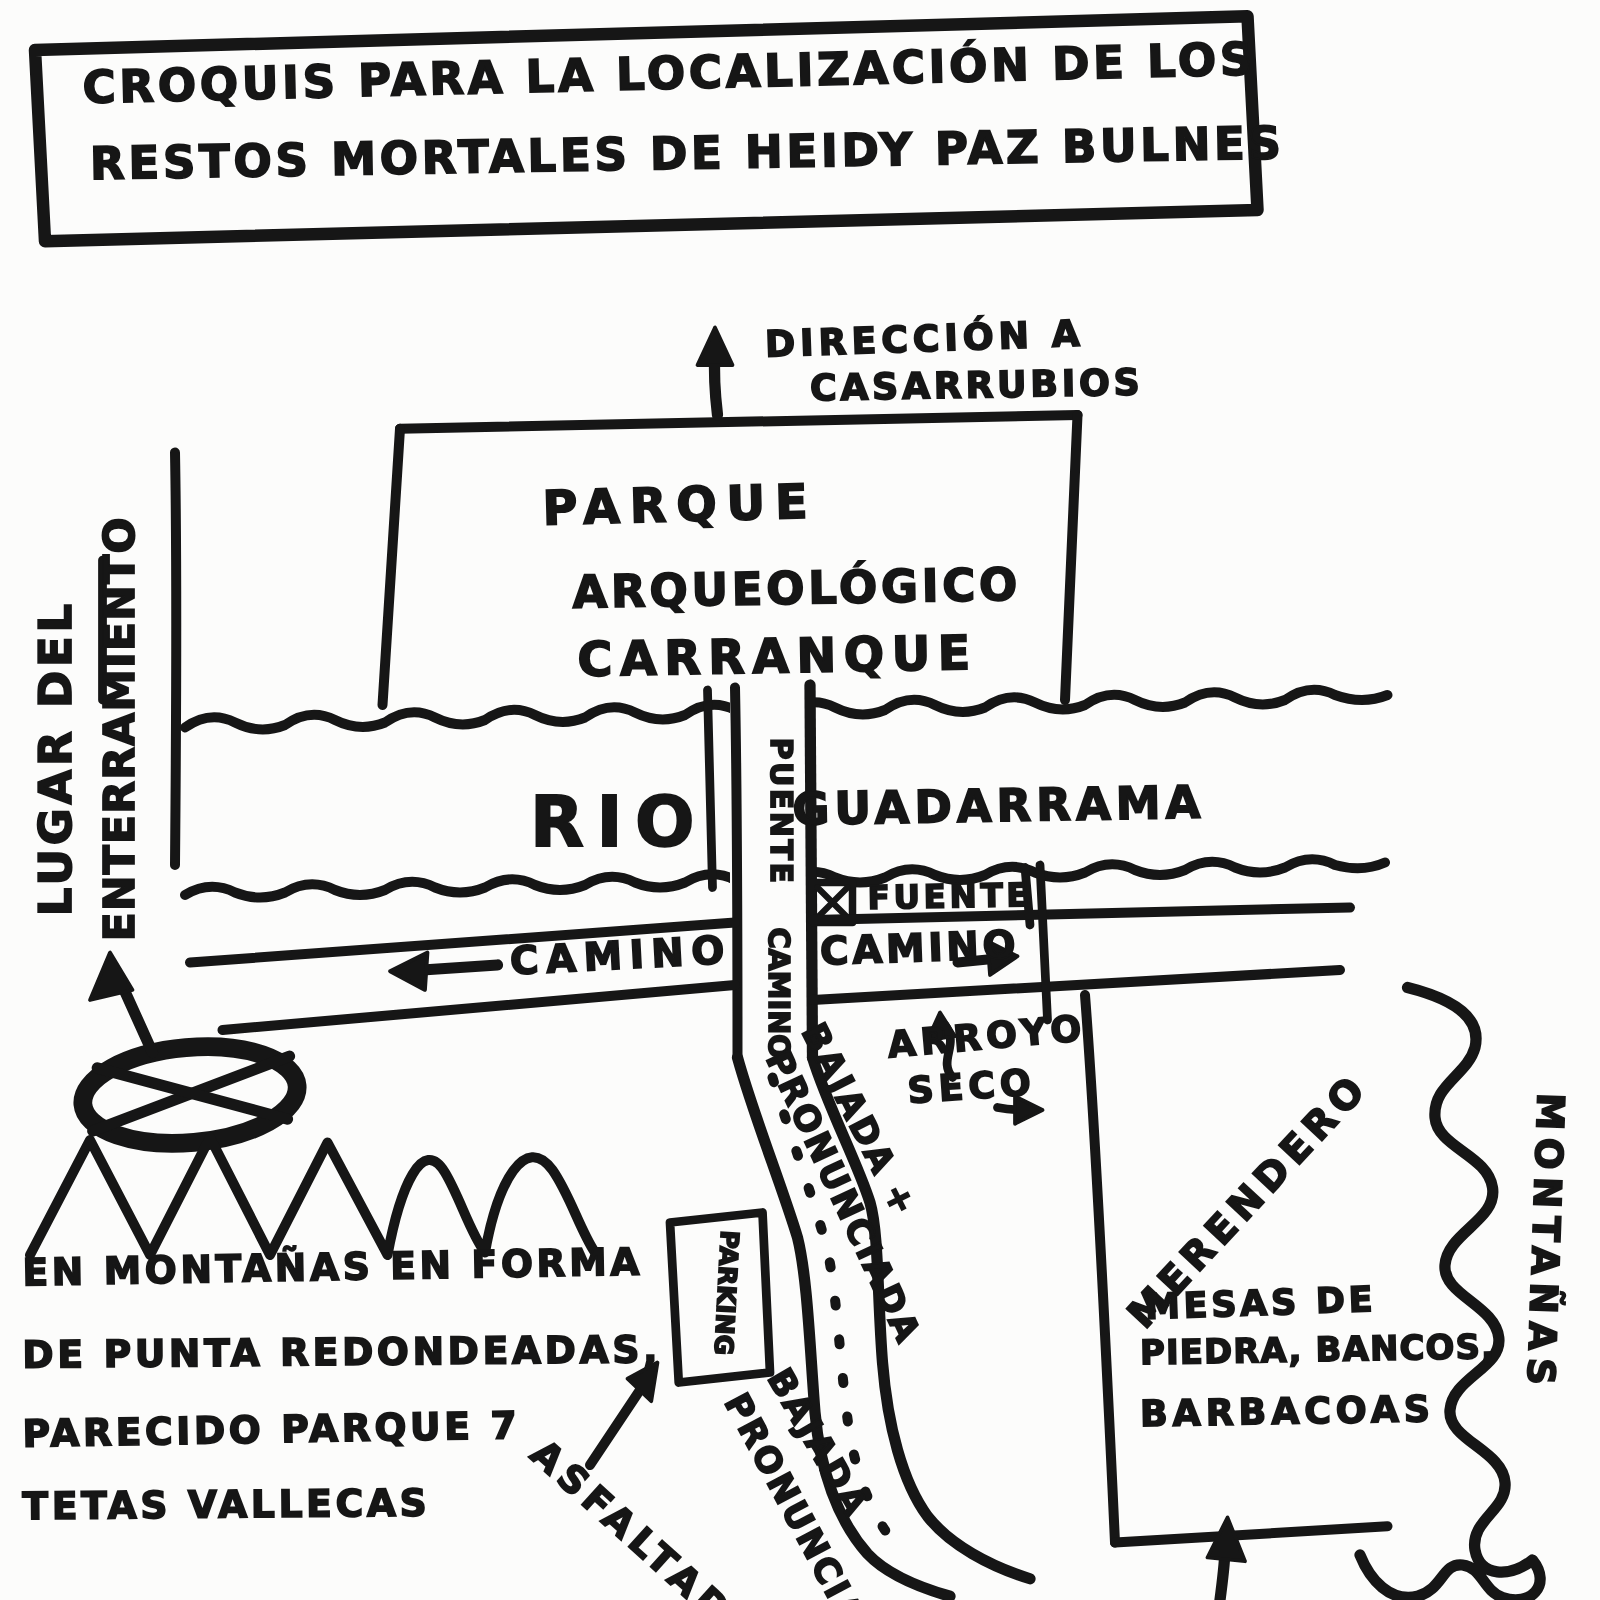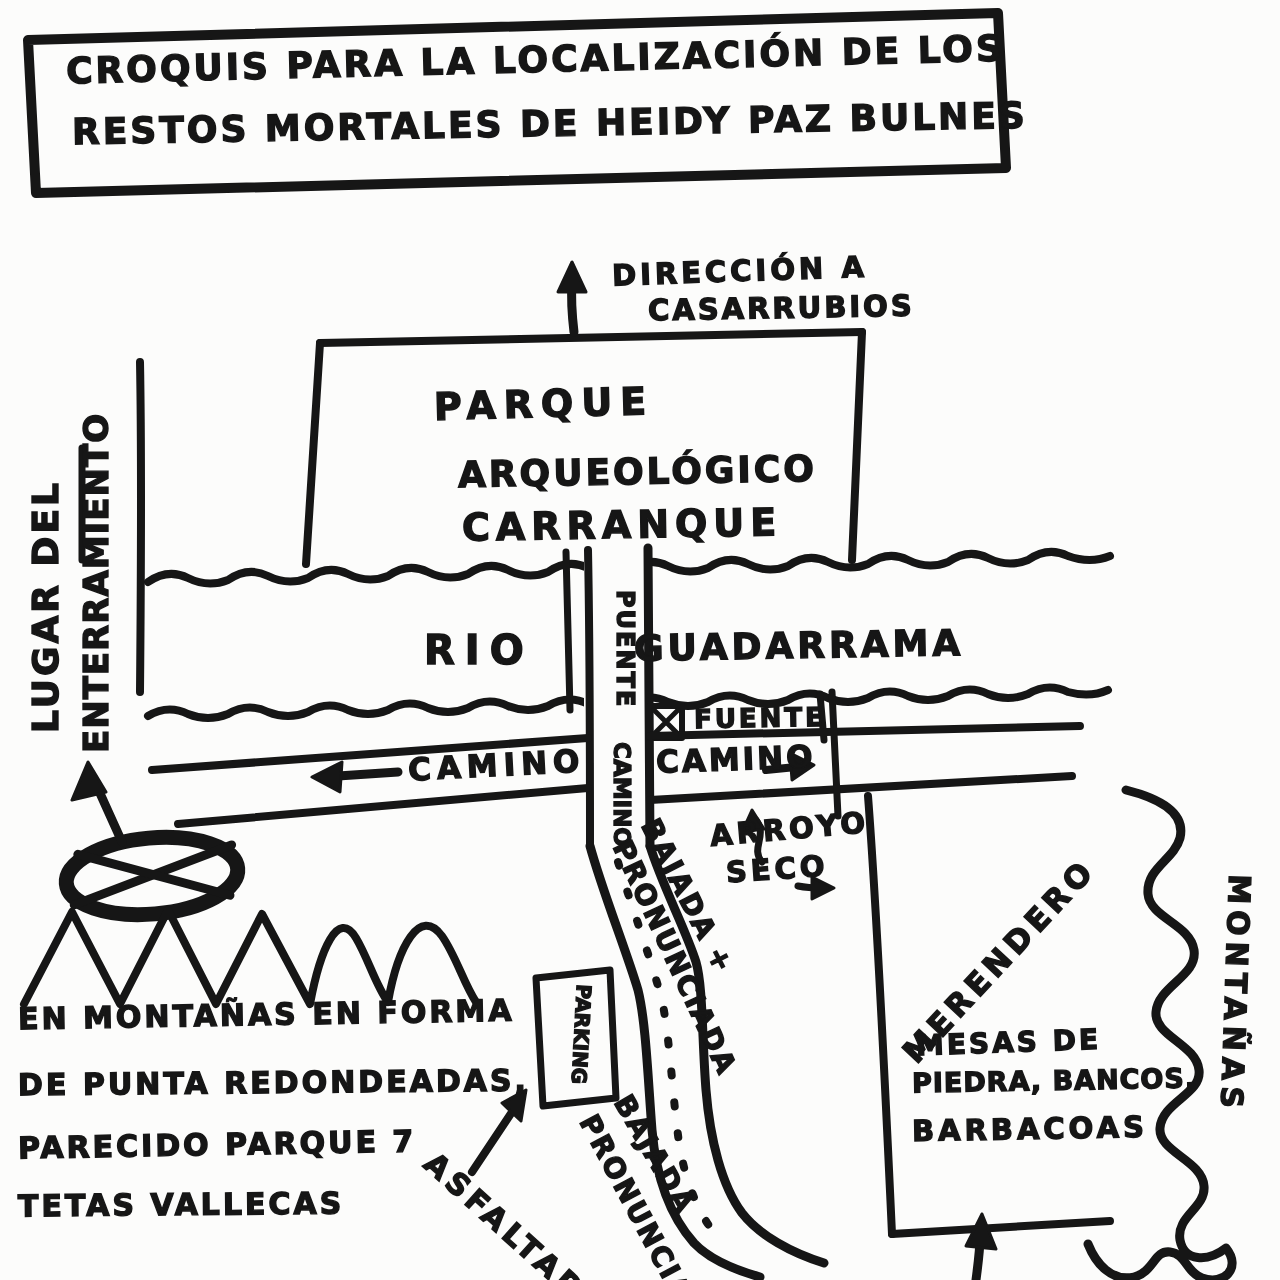--- a/index.html
+++ b/index.html
@@ -162,21 +162,21 @@
 
   <div class="t" style="left:434px;top:384px;font-size:38px;letter-spacing:8px;transform:rotate(-1.5deg);">PARQUE</div>
   <div class="t" style="left:458px;top:452px;font-size:36px;letter-spacing:3px;transform:rotate(-1deg);">ARQUEOLÓGICO</div>
   <div class="t" style="left:462px;top:505px;font-size:38px;letter-spacing:6px;transform:rotate(-1deg);">CARRANQUE</div>
 
   <div class="burial">
     <div class="t l1">LUGAR DEL</div>
     <div class="t l2">ENTERRAMIENTO</div>
   </div>
 
-  <div class="t" style="left:424px;top:628px;font-size:40px;letter-spacing:10px;">RIO</div>
+  <div class="t" style="left:424px;top:628px;font-size:56px;letter-spacing:10px;">RIO</div>
   <div class="t" style="left:634px;top:626px;font-size:36px;letter-spacing:4px;transform:rotate(-1deg);">GUADARRAMA</div>
 
   <div class="t v" style="left:598px;top:590px;width:40px;height:128px;font-size:24px;letter-spacing:2px;">PUENTE</div>
   <div class="t v" style="left:594px;top:742px;width:40px;height:108px;font-size:23px;">CAMINO</div>
 
   <div class="t" style="left:694px;top:704px;font-size:26px;letter-spacing:3px;transform:rotate(-1deg);">FUENTE</div>
 
   <div class="t" style="left:408px;top:748px;font-size:31px;letter-spacing:6px;transform:rotate(-3deg);">CAMINO</div>
   <div class="t" style="left:656px;top:742px;font-size:31px;letter-spacing:3px;transform:rotate(-2deg);">CAMINO</div>
 

